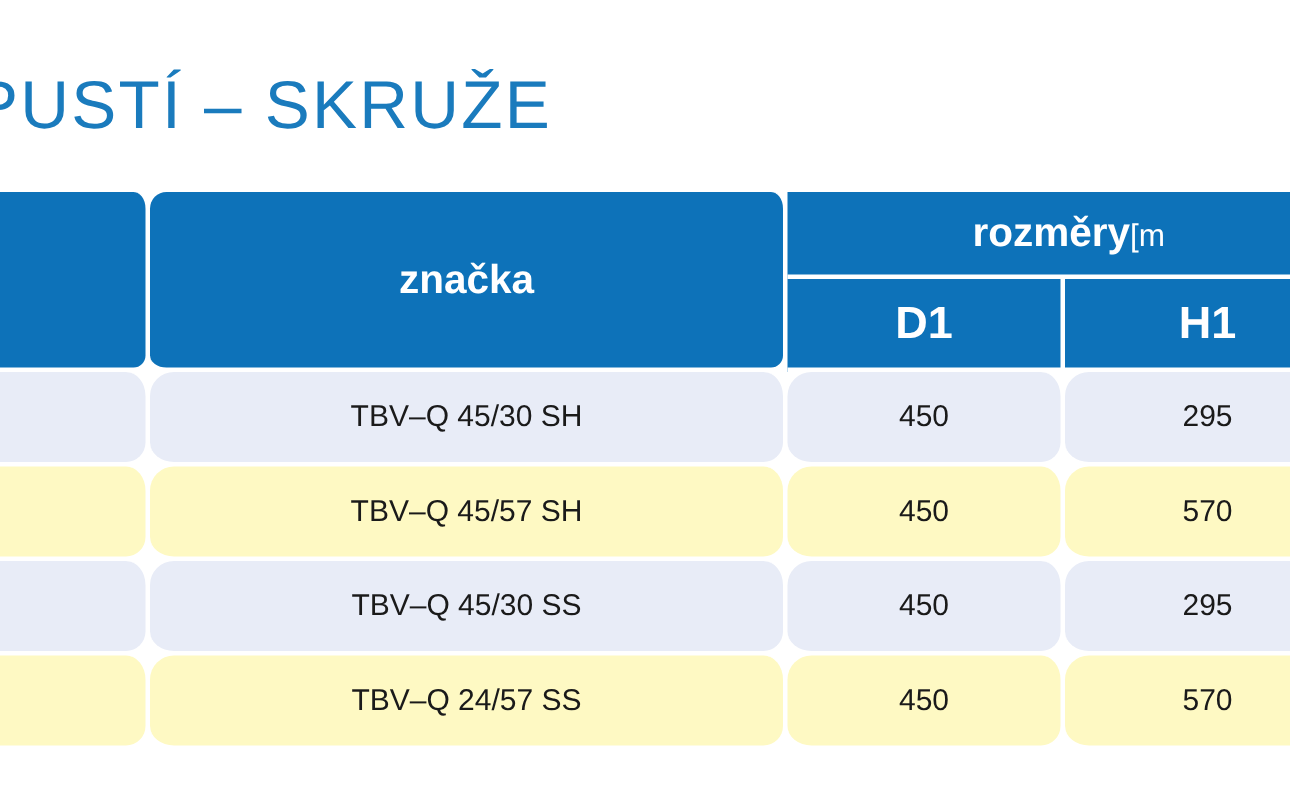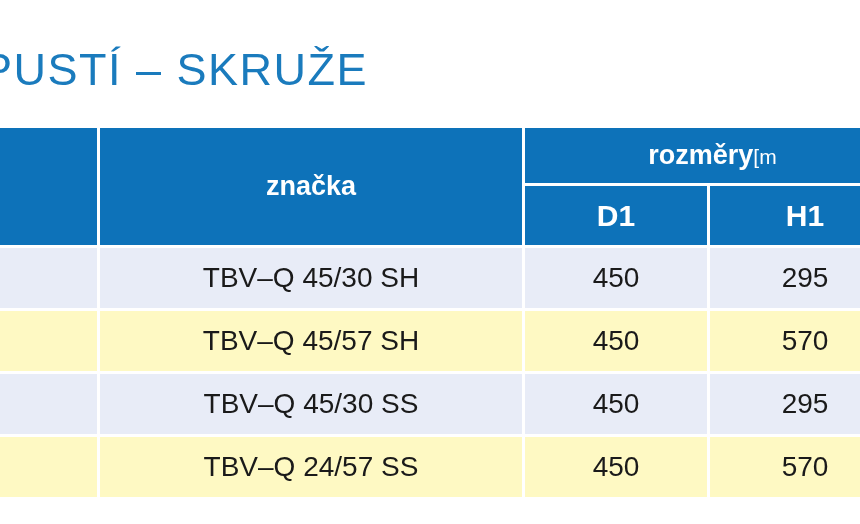--- a/index.html
+++ b/index.html
@@ -57,44 +57,46 @@
     text-align: center;
     vertical-align: middle;
     border-right: 3px solid #ffffff;
     border-bottom: 3px solid #ffffff;
   }
   .hcell.last { border-right: none; }
 
   .h-rowspan {
     height: 117px;
     font-size: 27px;
+    border-radius: 11px;
   }
   .h-group {
     height: 55px;
     font-size: 27px;
   }
   .h-sub {
     height: 59px;
     font-size: 30px;
   }
 
   .unit {
     font-weight: normal;
     font-size: 21px;
   }
 
   .dcell {
     background: #e8ecf7;
     color: #1a1a1a;
-    font-size: 28px;
+    font-size: 20px;
     text-align: center;
     vertical-align: middle;
     height: 60px;
     border-right: 3px solid #ffffff;
     border-bottom: 3px solid #ffffff;
+    border-radius: 16px;
   }
   .dcell.alt { background: #fef9c3; }
   .dcell.last { border-right: none; }
 
   .col-a { width: 140px; }
   .col-b { width: 425px; }
   .col-c { width: 185px; }
   .col-d { width: 190px; }
 </style>
 </head>

